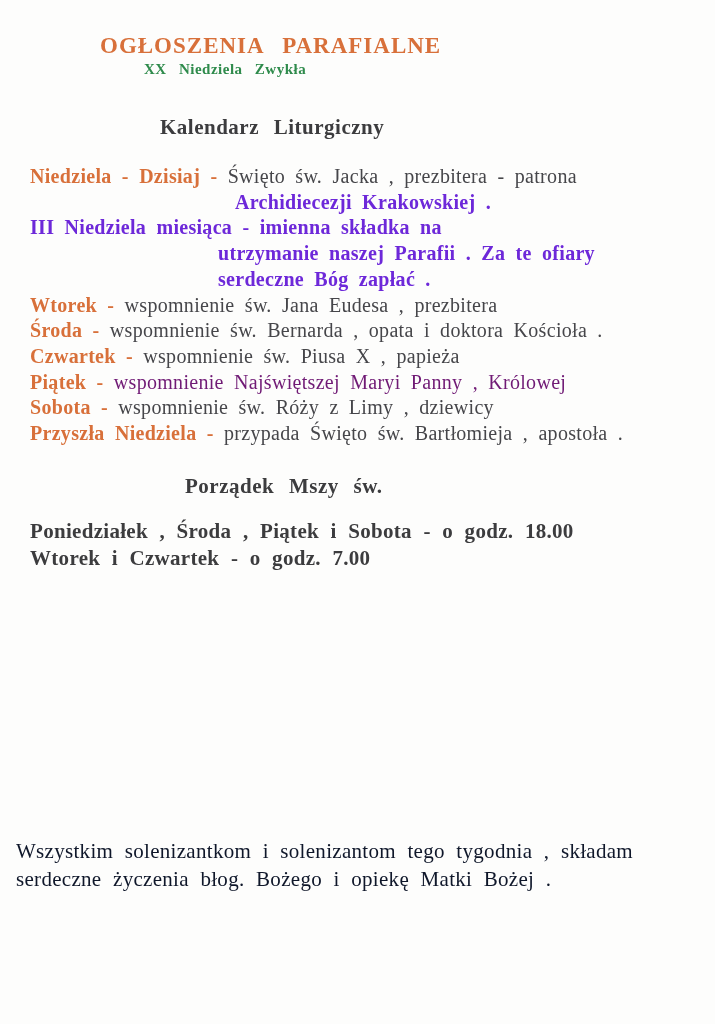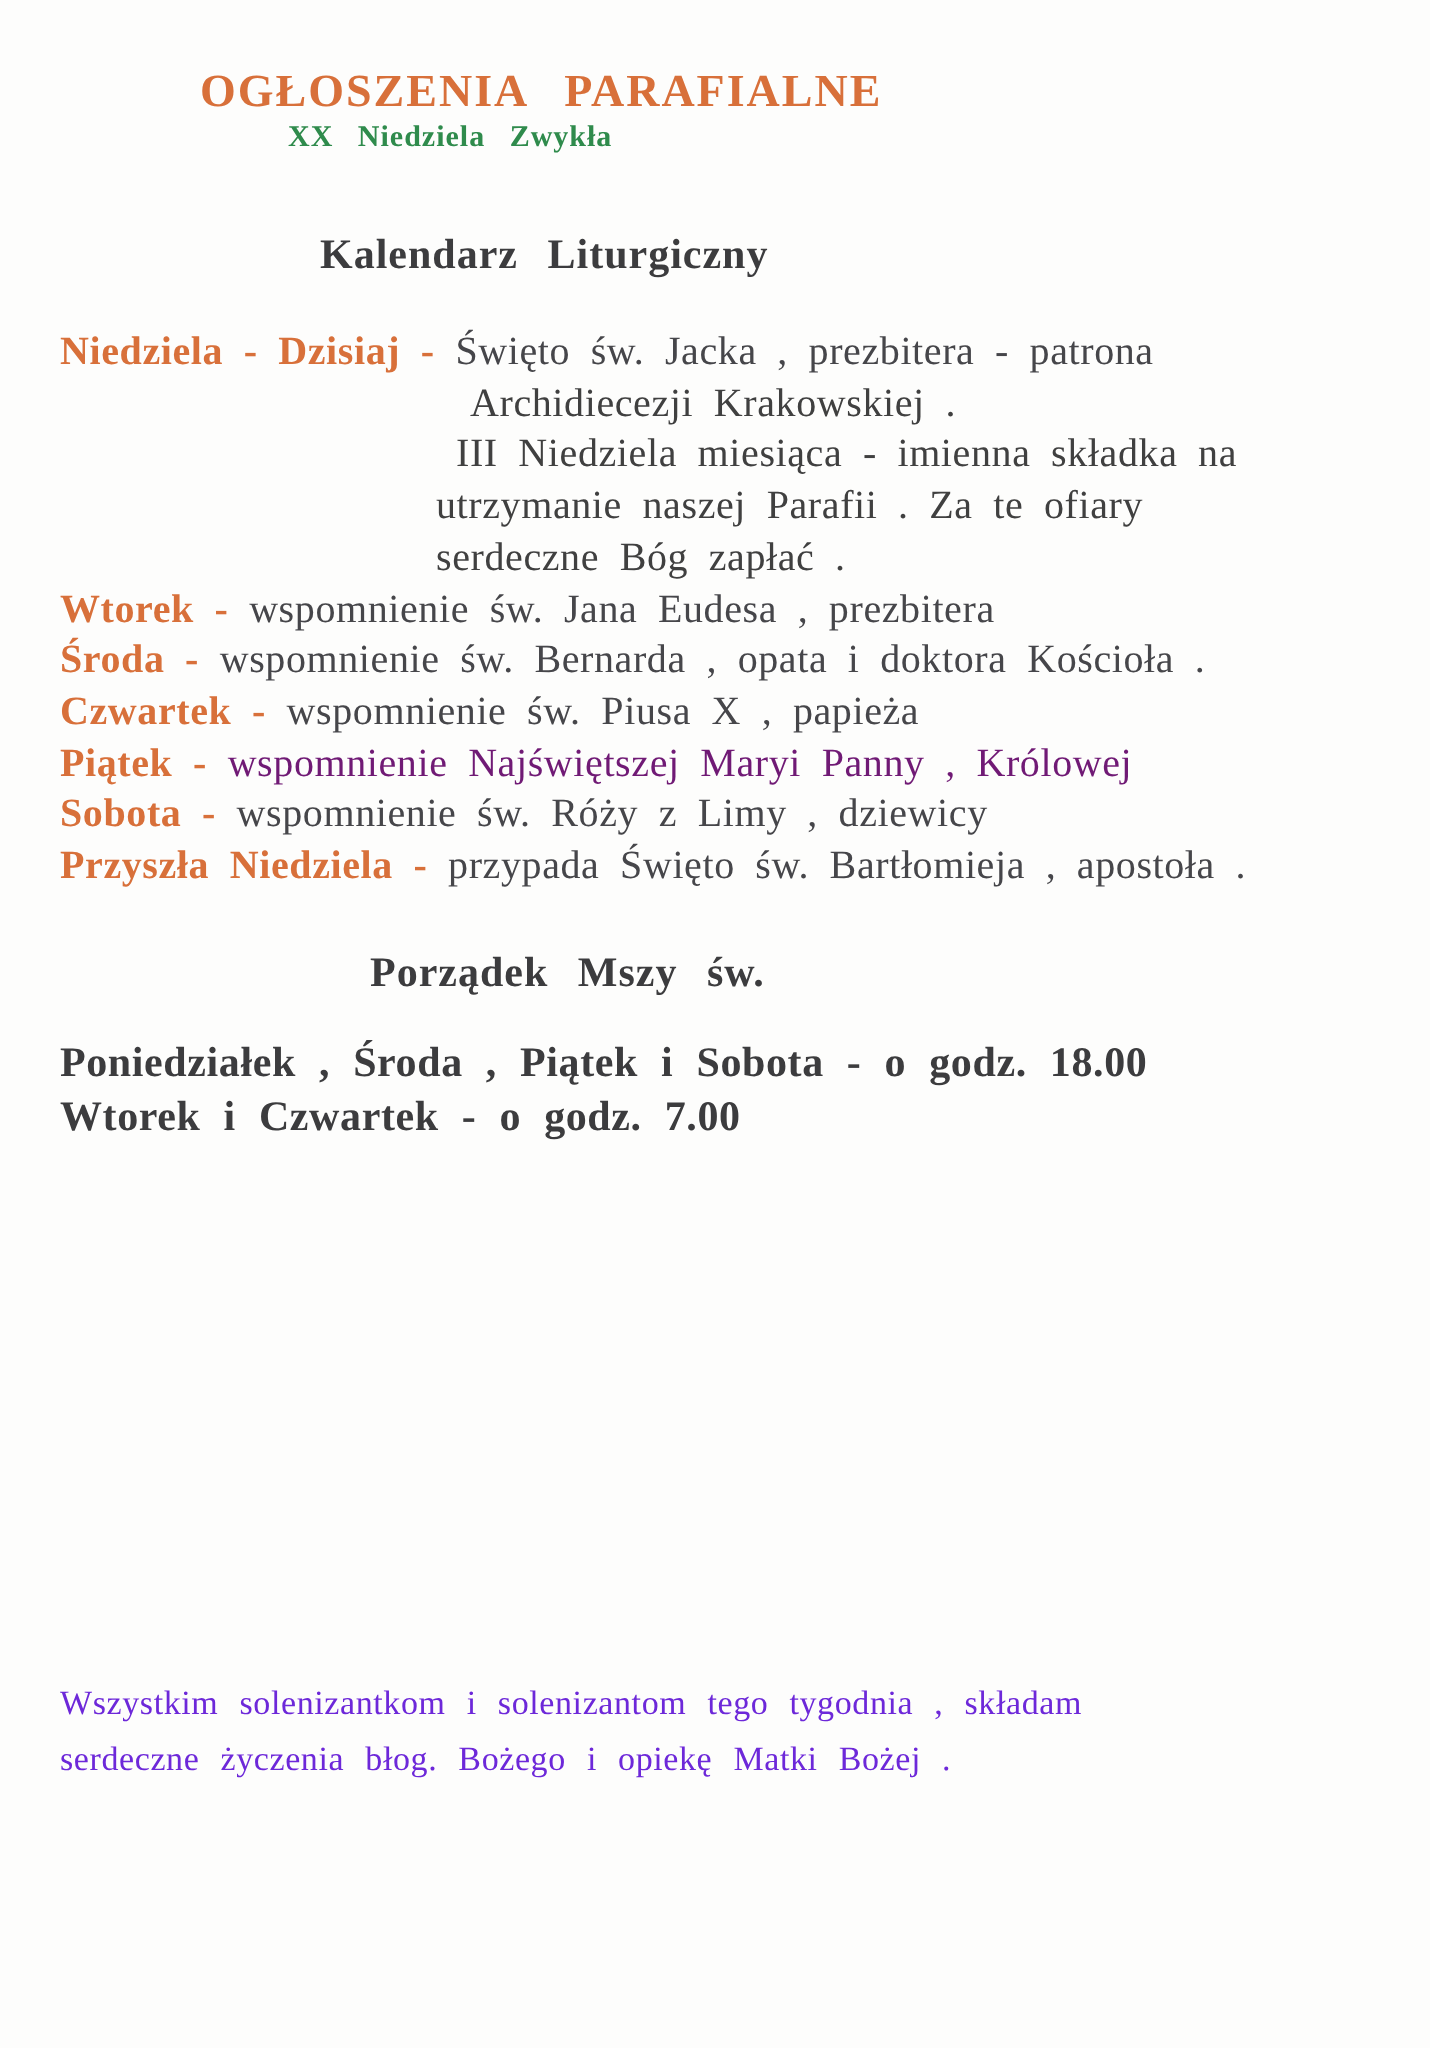--- a/index.html
+++ b/index.html
@@ -37,36 +37,36 @@
   #cal-heading{left:160px;top:115px;}
   #mass-heading{left:185px;top:474px;}
   
   .calendar{
     position:absolute;left:30px;top:164px;width:660px;
     font-size:20px;line-height:25.7px;letter-spacing:0.3px;word-spacing:5px;
   }
   .day-label{font-weight:bold;color:#d8703a;text-align:right;}
   .entry-text{color:#46464a;}
   .entry-text.blue{color:#701a75;}
-  .cont-line{color:#404040;}
+  .cont-line{color:#6d28d9;font-weight:bold;}
   .cont-line.c0{margin-left:205px;}
-  .cont-line.c1{margin-left:198px;}
+  .cont-line.c1{}
   .cont-line.c2{margin-left:188px;}
   .cont-line.c3{margin-left:188px;}
   
   .mass-lines{
     position:absolute;left:30px;top:518px;width:660px;
     font-size:21px;font-weight:bold;line-height:27px;letter-spacing:0.3px;word-spacing:6px;
     color:#3c3c3e;
   }
   
   .closing{
-    position:absolute;left:30px;top:838px;width:660px;
-    font-size:17px;line-height:27.5px;letter-spacing:0.3px;word-spacing:6px;
-    color:#6d28d9;
+    position:absolute;left:16px;top:838px;width:660px;
+    font-size:21px;line-height:27.5px;letter-spacing:0.3px;word-spacing:6px;
+    color:#0f172a;
   }
 </style>
 </head>
 <body>
 
 <div class="page">
 
   <div class="hdr-title">OGŁOSZENIA PARAFIALNE</div>
   <div class="hdr-subtitle">XX Niedziela Zwykła</div>
 

